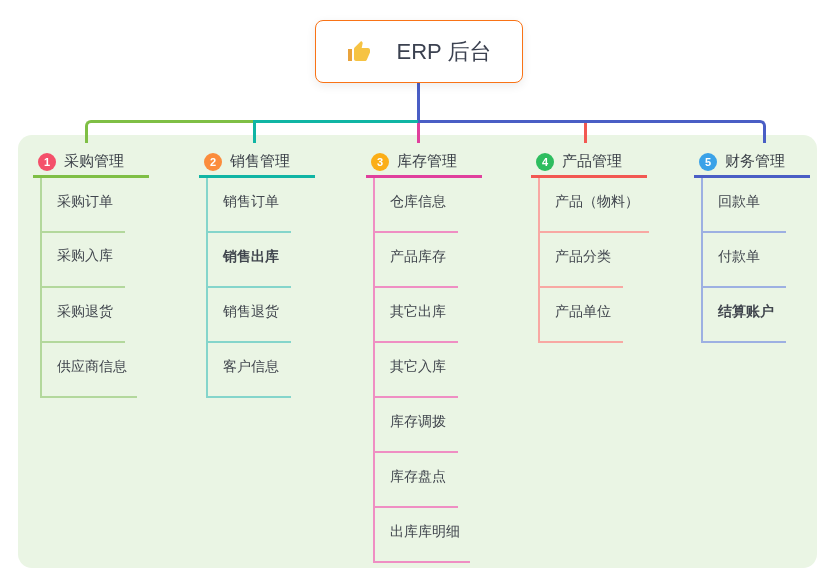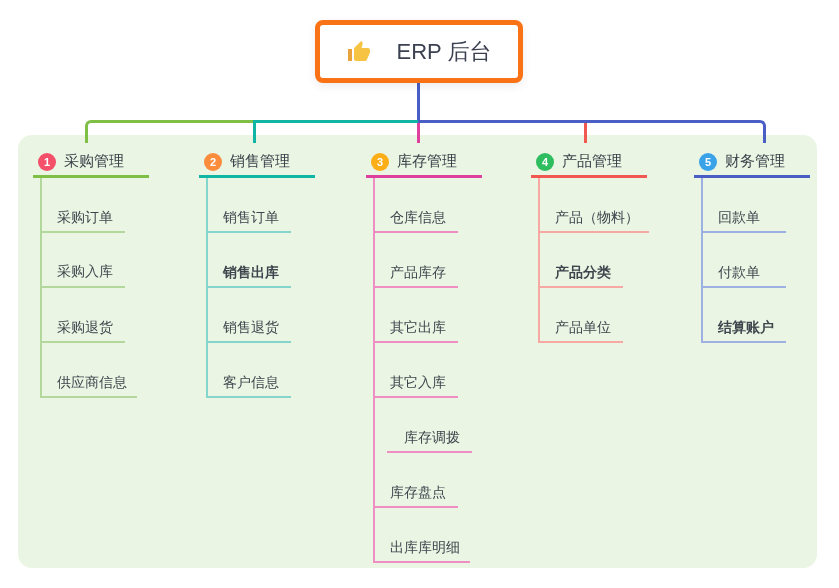--- a/index.html
+++ b/index.html
@@ -3,21 +3,21 @@
 <meta charset="utf-8">
 <style>
   * { box-sizing: border-box; margin: 0; padding: 0; }
   html, body { background: #ffffff; }
   body { font-family: "Liberation Sans", "DejaVu Sans", sans-serif; }
   .canvas { position: relative; width: 839px; height: 588px; background: #ffffff; overflow: hidden; }
 
   
   .root-card {
     position: absolute; left: 315px; top: 20px; width: 208px; height: 63px;
-    background: #ffffff; border: 5px solid #f97316; border-radius: 8px;
+    background: #ffffff; border: 1px solid #f97316; border-radius: 8px;
     box-shadow: 0 3px 10px rgba(0,0,0,0.08);
     display: flex; align-items: center; justify-content: center; gap: 26px;
     z-index: 3;
   }
   .root-label { font-size: 22px; color: #3b4150; font-weight: 500; white-space: nowrap; }
   .root-icon { display: inline-flex; }
 
   
   .trunk { position: absolute; left: 417px; top: 83px; width: 3px; height: 40px; z-index: 2; }
   .seg { position: absolute; top: 120px; height: 23px; z-index: 2; }
@@ -49,21 +49,21 @@
   .badge {
     width: 18px; height: 18px; border-radius: 50%; flex: 0 0 18px;
     color: #ffffff; font-size: 11px; font-weight: bold;
     display: flex; align-items: center; justify-content: center;
   }
   .branch-title { font-size: 15px; font-weight: 500; color: #3a3f47; white-space: nowrap; }
   .branch-items { position: relative; margin-left: 7px; }
   .vline { position: absolute; left: 0; top: 0; width: 2px; }
   .item {
     height: 55px; display: flex; align-items: flex-end;
-    padding: 0 10px 7px 17px; border-bottom: 2px solid;
+    padding: 0 10px 23px 17px; border-bottom: 2px solid;
     width: max-content; min-width: 85px;
     font-size: 14px; line-height: 1; color: #40454d; white-space: nowrap;
     cursor: pointer;
   }
   .item:first-child { height: 52px; }
 </style>
 </head>
 <body>
 
 <div class="canvas">
@@ -119,35 +119,35 @@
     <div class="branch-header" style="border-bottom-color: rgb(224, 64, 157);">
       <span class="badge" style="background: rgb(251, 174, 23);">3</span>
       <span class="branch-title">库存管理</span>
     </div>
     <div class="branch-items">
         <div class="vline" style="background: rgb(239, 142, 195); height: 384px;"></div>
         <div class="item" style="border-bottom-color: rgb(239, 142, 195);">仓库信息</div>
         <div class="item" style="border-bottom-color: rgb(239, 142, 195);">产品库存</div>
         <div class="item" style="border-bottom-color: rgb(239, 142, 195);">其它出库</div>
         <div class="item" style="border-bottom-color: rgb(239, 142, 195);">其它入库</div>
-        <div class="item" style="border-bottom-color: rgb(239, 142, 195); margin-left: 14px;">库存调拨</div>
+        <div class="item" style="border-bottom-color: rgb(239, 142, 195);">库存调拨</div>
         <div class="item" style="border-bottom-color: rgb(239, 142, 195);">库存盘点</div>
         <div class="item" style="border-bottom-color: rgb(239, 142, 195);">出库库明细</div>
       </div>
   </div>
 
   <div class="branch branch-4">
     <div class="branch-header" style="border-bottom-color: rgb(242, 88, 82);">
       <span class="badge" style="background: rgb(46, 189, 95);">4</span>
       <span class="branch-title">产品管理</span>
     </div>
     <div class="branch-items">
         <div class="vline" style="background: rgb(248, 168, 163); height: 164px;"></div>
         <div class="item" style="border-bottom-color: rgb(248, 168, 163);">产品（物料）</div>
-        <div class="item" style="border-bottom-color: rgb(248, 168, 163); font-weight: bold;">产品分类</div>
+        <div class="item" style="border-bottom-color: rgb(248, 168, 163);">产品分类</div>
         <div class="item" style="border-bottom-color: rgb(248, 168, 163);">产品单位</div>
       </div>
   </div>
 
   <div class="branch branch-5">
     <div class="branch-header" style="border-bottom-color: rgb(74, 94, 197);">
       <span class="badge" style="background: rgb(58, 162, 232);">5</span>
       <span class="branch-title">财务管理</span>
     </div>
     <div class="branch-items">

